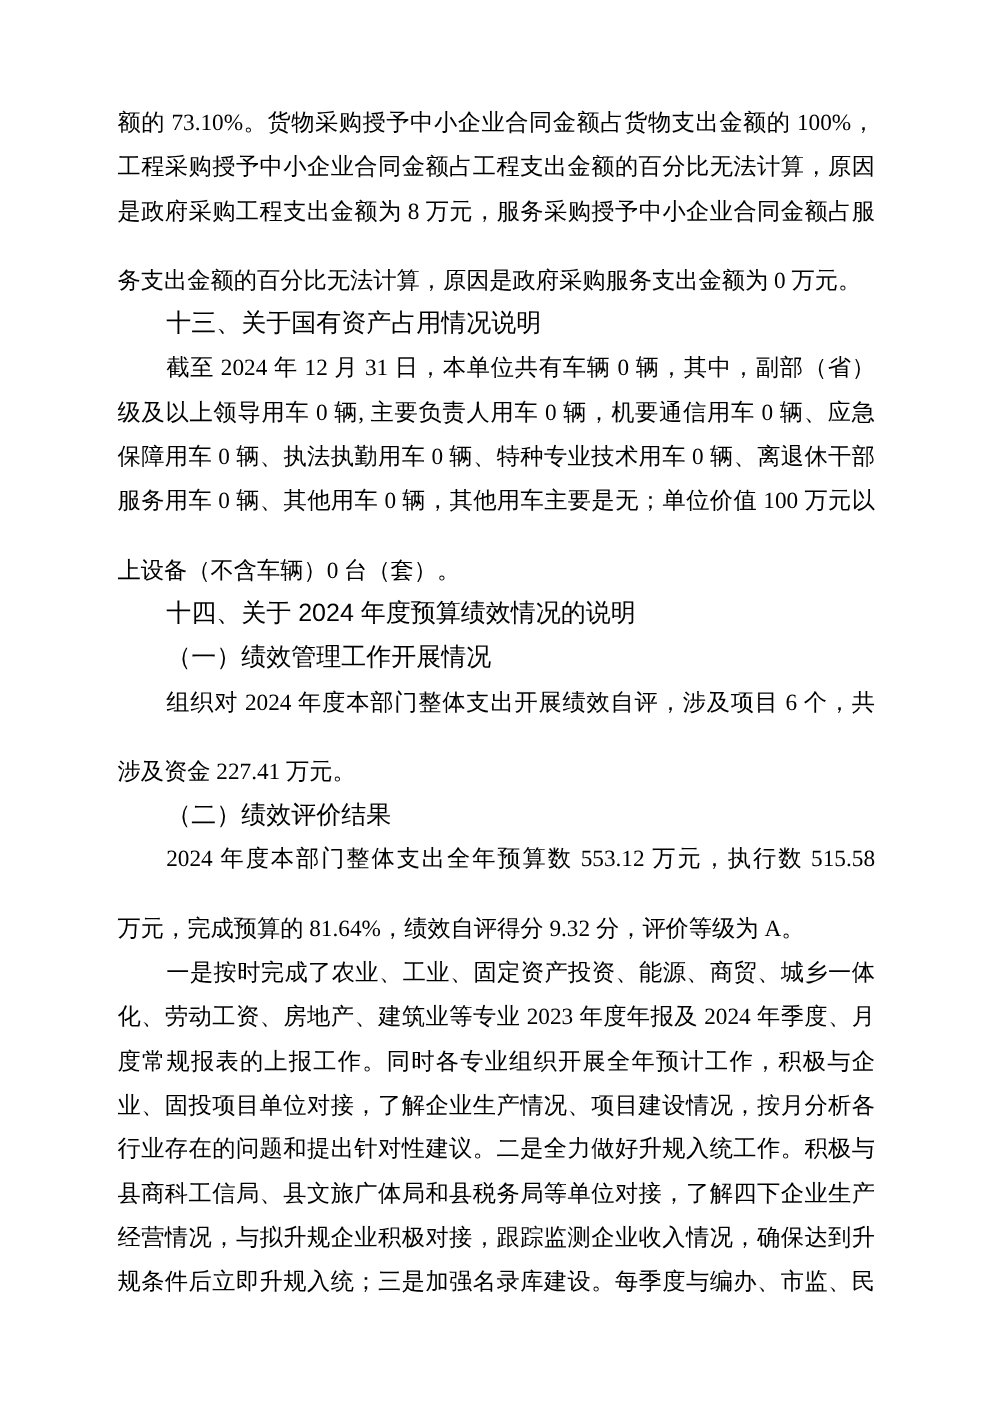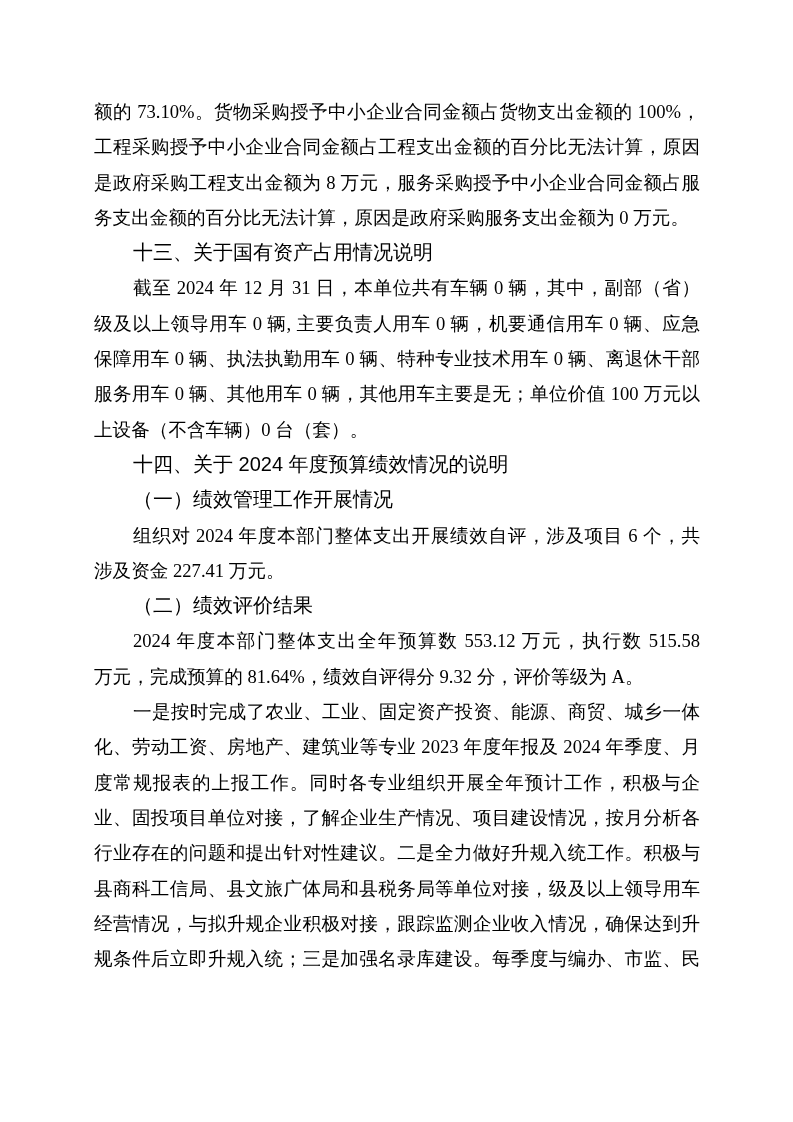--- a/index.html
+++ b/index.html
@@ -10,41 +10,42 @@
   .page {
     position: relative;
     width: 793px;
     height: 1122px;
     background: #ffffff;
     overflow: hidden;
   }
   .doc {
     position: absolute;
     left: 94px;
-    top: 94px;
+    top: 81px;
     width: 606px;
     color: #000000;
   }
   .para { margin: 0; padding: 0; }
   .t-line {
     font-family: "Liberation Serif", "DejaVu Serif", serif;
     font-size: 18.6px;
     line-height: 35.3px;
     height: 35.3px;
     overflow: hidden;
     color: #000000;
     text-align: justify;
     text-align-last: justify;
     -moz-text-align-last: justify;
     white-space: nowrap;
   }
   .t-line.indent { text-indent: 39px; }
   .t-line.para-end {
     text-align: left;
     text-align-last: left;
+    margin-top: 20px;
     -moz-text-align-last: left;
   }
   .heading {
     font-family: "Liberation Sans", "DejaVu Sans", sans-serif;
     font-weight: 400;
     font-size: 20px;
     line-height: 35.3px;
     height: 35.3px;
     padding-left: 39px;
     overflow: hidden;
@@ -91,19 +92,19 @@
         <div class="t-line para-end">万元，完成预算的 81.64%，绩效自评得分 9.32 分，评价等级为 A。</div>
       </div>
 
 
     <div class="para">
         <div class="t-line indent">一是按时完成了农业、工业、固定资产投资、能源、商贸、城乡一体</div>
         <div class="t-line">化、劳动工资、房地产、建筑业等专业 2023 年度年报及 2024 年季度、月</div>
         <div class="t-line">度常规报表的上报工作。同时各专业组织开展全年预计工作，积极与企</div>
         <div class="t-line">业、固投项目单位对接，了解企业生产情况、项目建设情况，按月分析各</div>
         <div class="t-line">行业存在的问题和提出针对性建议。二是全力做好升规入统工作。积极与</div>
-        <div class="t-line">县商科工信局、县文旅广体局和县税务局等单位对接，级及以上领导用车</div>
+        <div class="t-line">县商科工信局、县文旅广体局和县税务局等单位对接，了解四下企业生产</div>
         <div class="t-line">经营情况，与拟升规企业积极对接，跟踪监测企业收入情况，确保达到升</div>
         <div class="t-line">规条件后立即升规入统；三是加强名录库建设。每季度与编办、市监、民</div>
       </div>
 
   </div>
 </div>
 
 </body></html>

